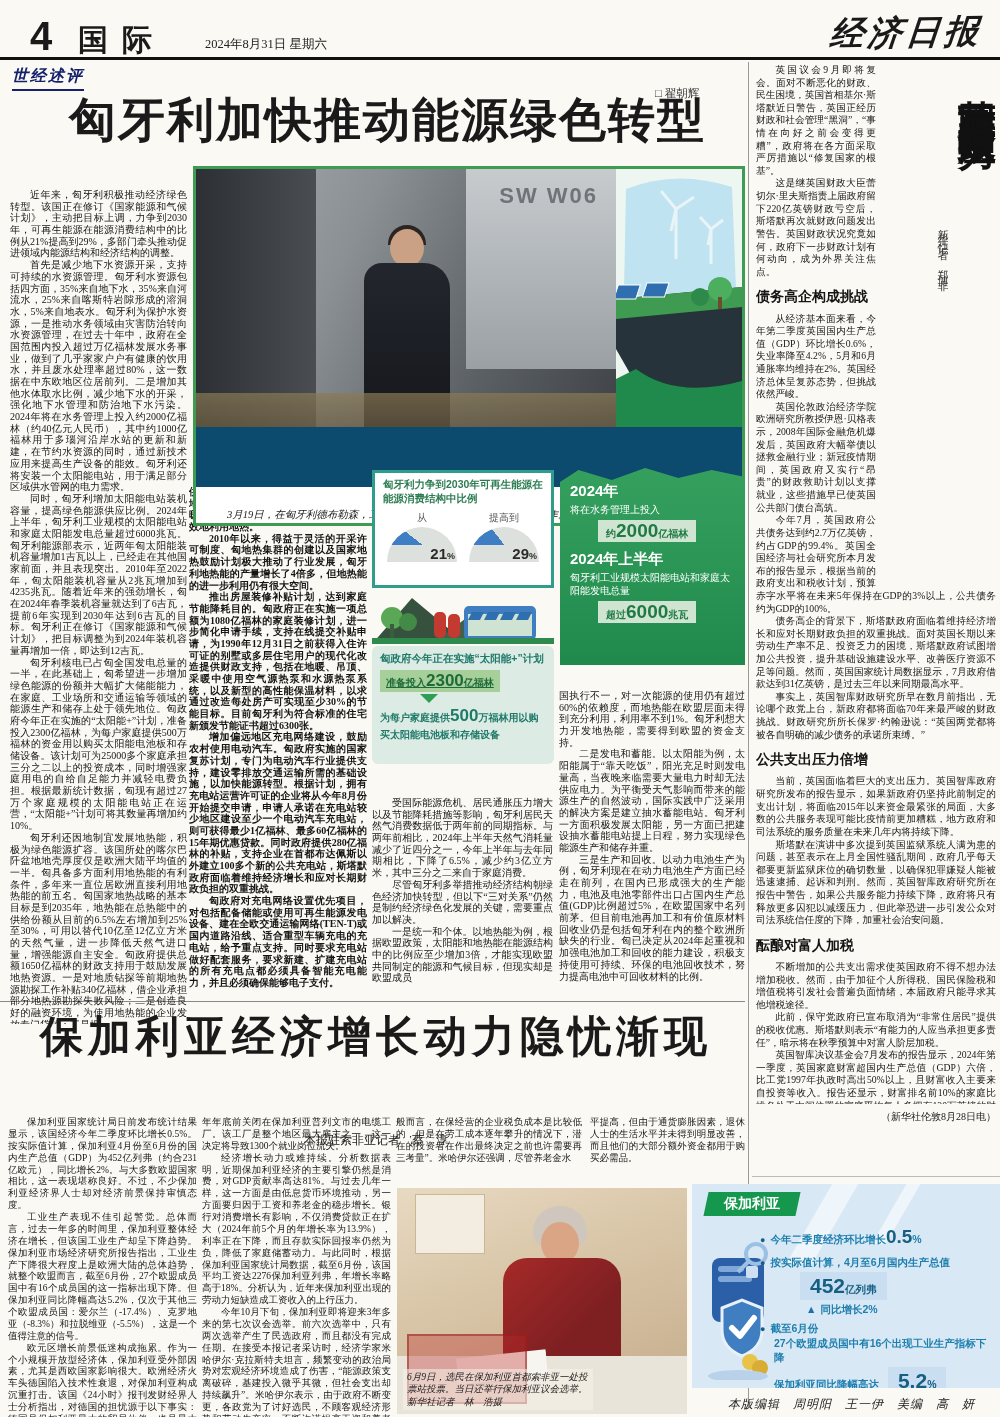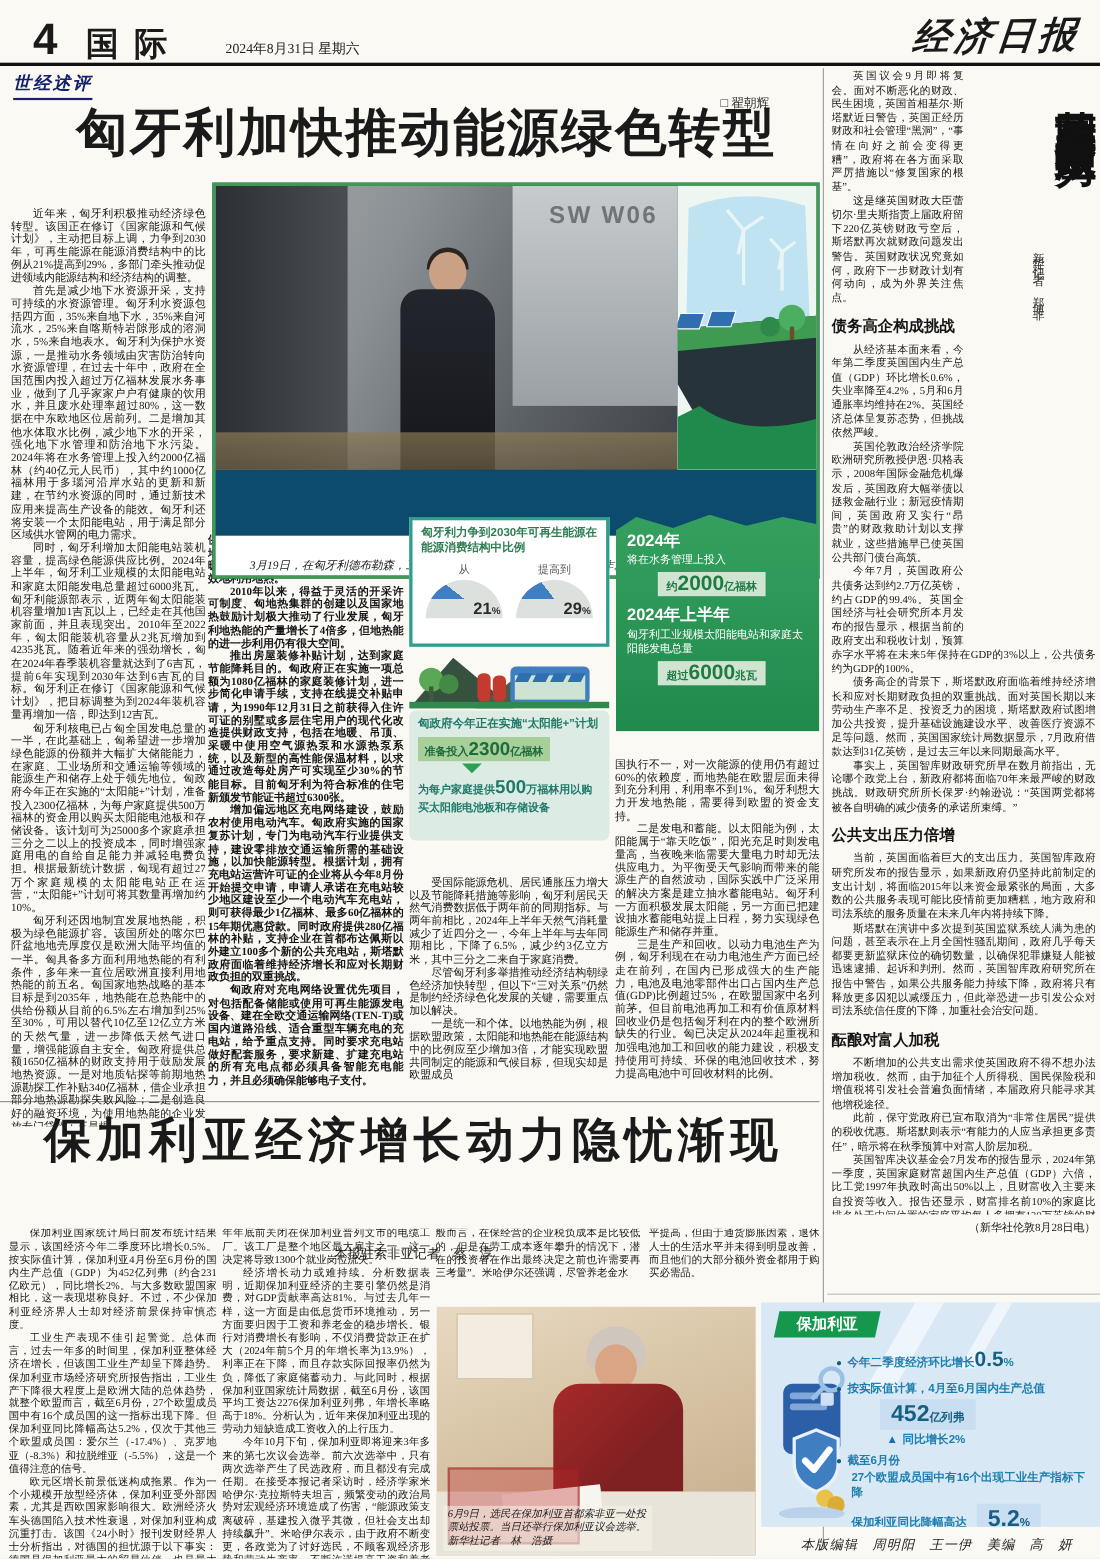--- a/index.html
+++ b/index.html
@@ -71,21 +71,21 @@
   .gauge .val { position:absolute; right:2px; bottom:0; font-size:15px; font-weight:900;
     font-family:"Liberation Sans",sans-serif; color:#2b2b2b; }
   .gauge .val small { font-size:9px; }
   
   .factory-strip { left:372px; top:592px; width:182px; height:52px; }
   
   .plan-box { left:372px; top:646px; width:182px; height:118px; background:#dcebe3;
     border-radius:6px; padding:6px 8px; font-family:"Liberation Sans",sans-serif; }
   .plan-title { font-size:10.5px; color:#1f7a6a; font-weight:700; line-height:1.3; }
   .plan-invest { margin-top:4px; background:#a6cf9a; color:#1e6b3a; font-weight:700;
-    padding:1px 6px; font-size:10px; display:inline-block; }
+    padding:1px 6px; font-size:10px; display:inline-block;text-decoration:underline; }
   .plan-invest b { font-size:17px; }
   .plan-arrow { width:0; height:0; margin:2px 0 2px 40px; border-left:9px solid transparent;
     border-right:9px solid transparent; border-top:9px solid #2e9e57; }
   .plan-provide { font-size:10px; color:#1f7a6a; font-weight:700; line-height:1.35; }
   .plan-provide b { font-size:17px; }
   
   .green-panel { left:560px; top:468px; width:185px; height:197px; color:#fff;
     background:linear-gradient(180deg,#35a05e,#1f8a4c); padding:14px 10px 6px;
     font-family:"Liberation Sans",sans-serif;
     clip-path:polygon(0 14px,10% 2px,28% 12px,46% 0,64% 10px,82% 2px,100% 9px,100% 100%,0 100%); }

